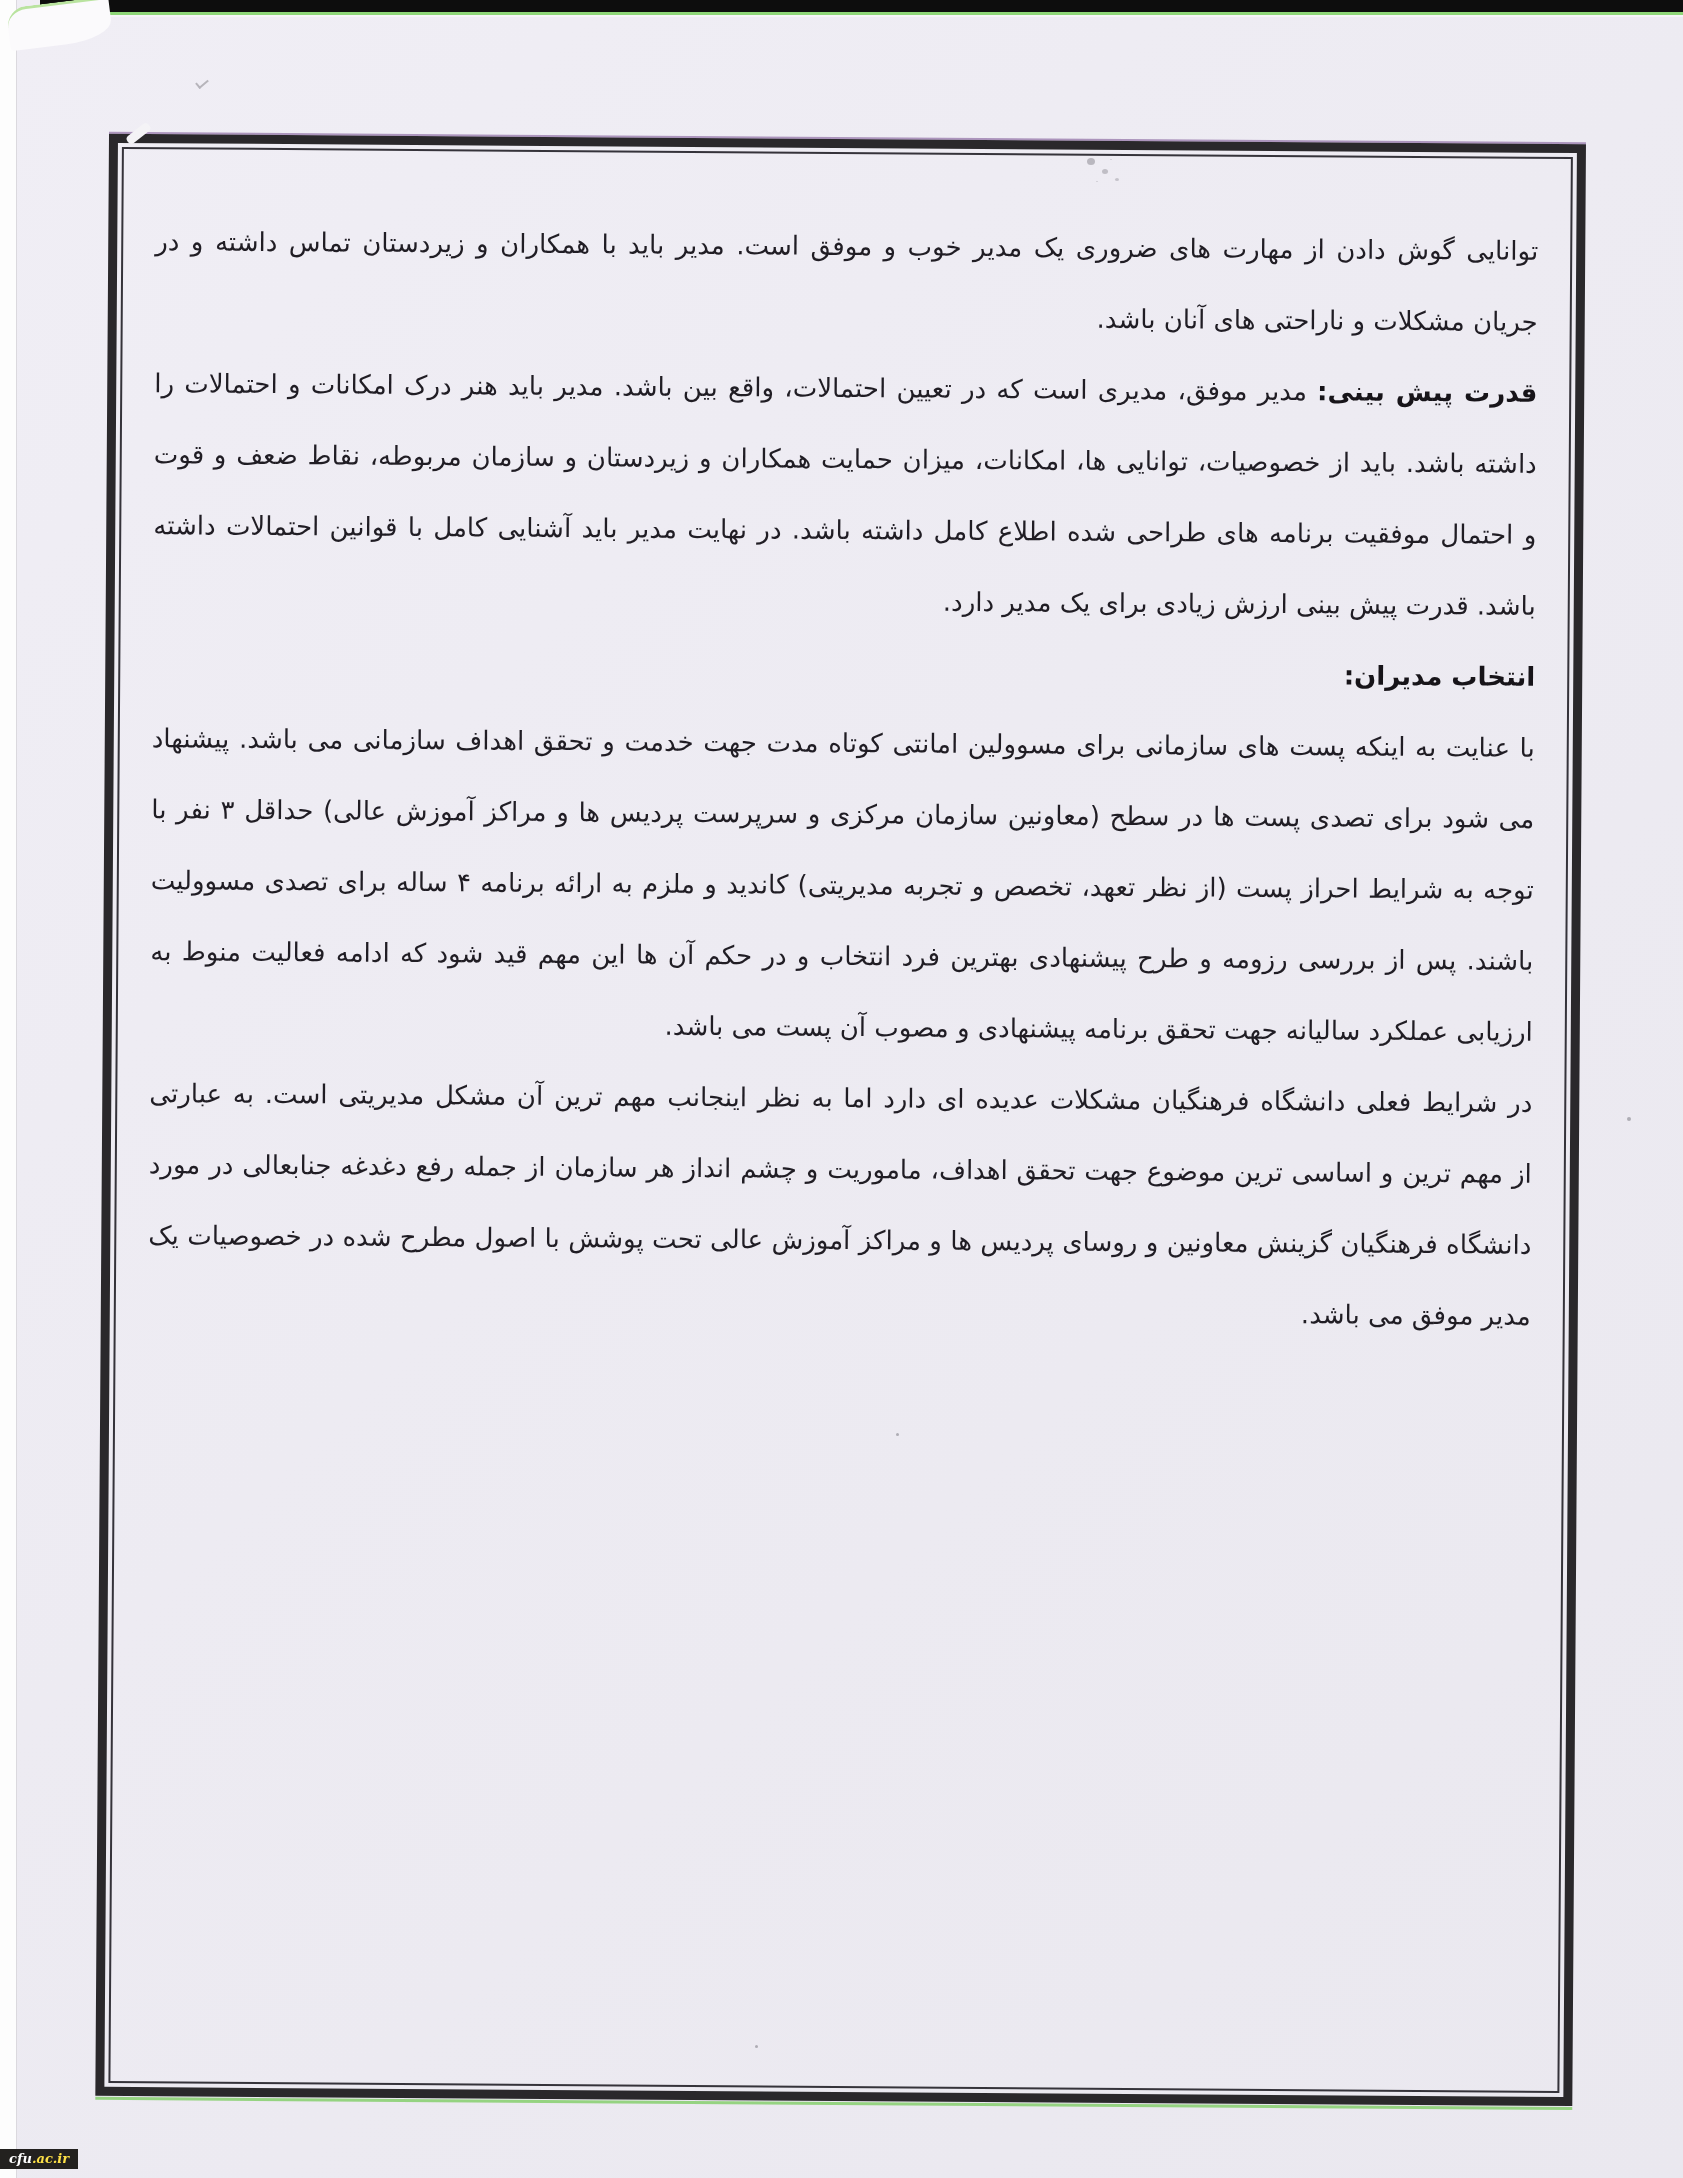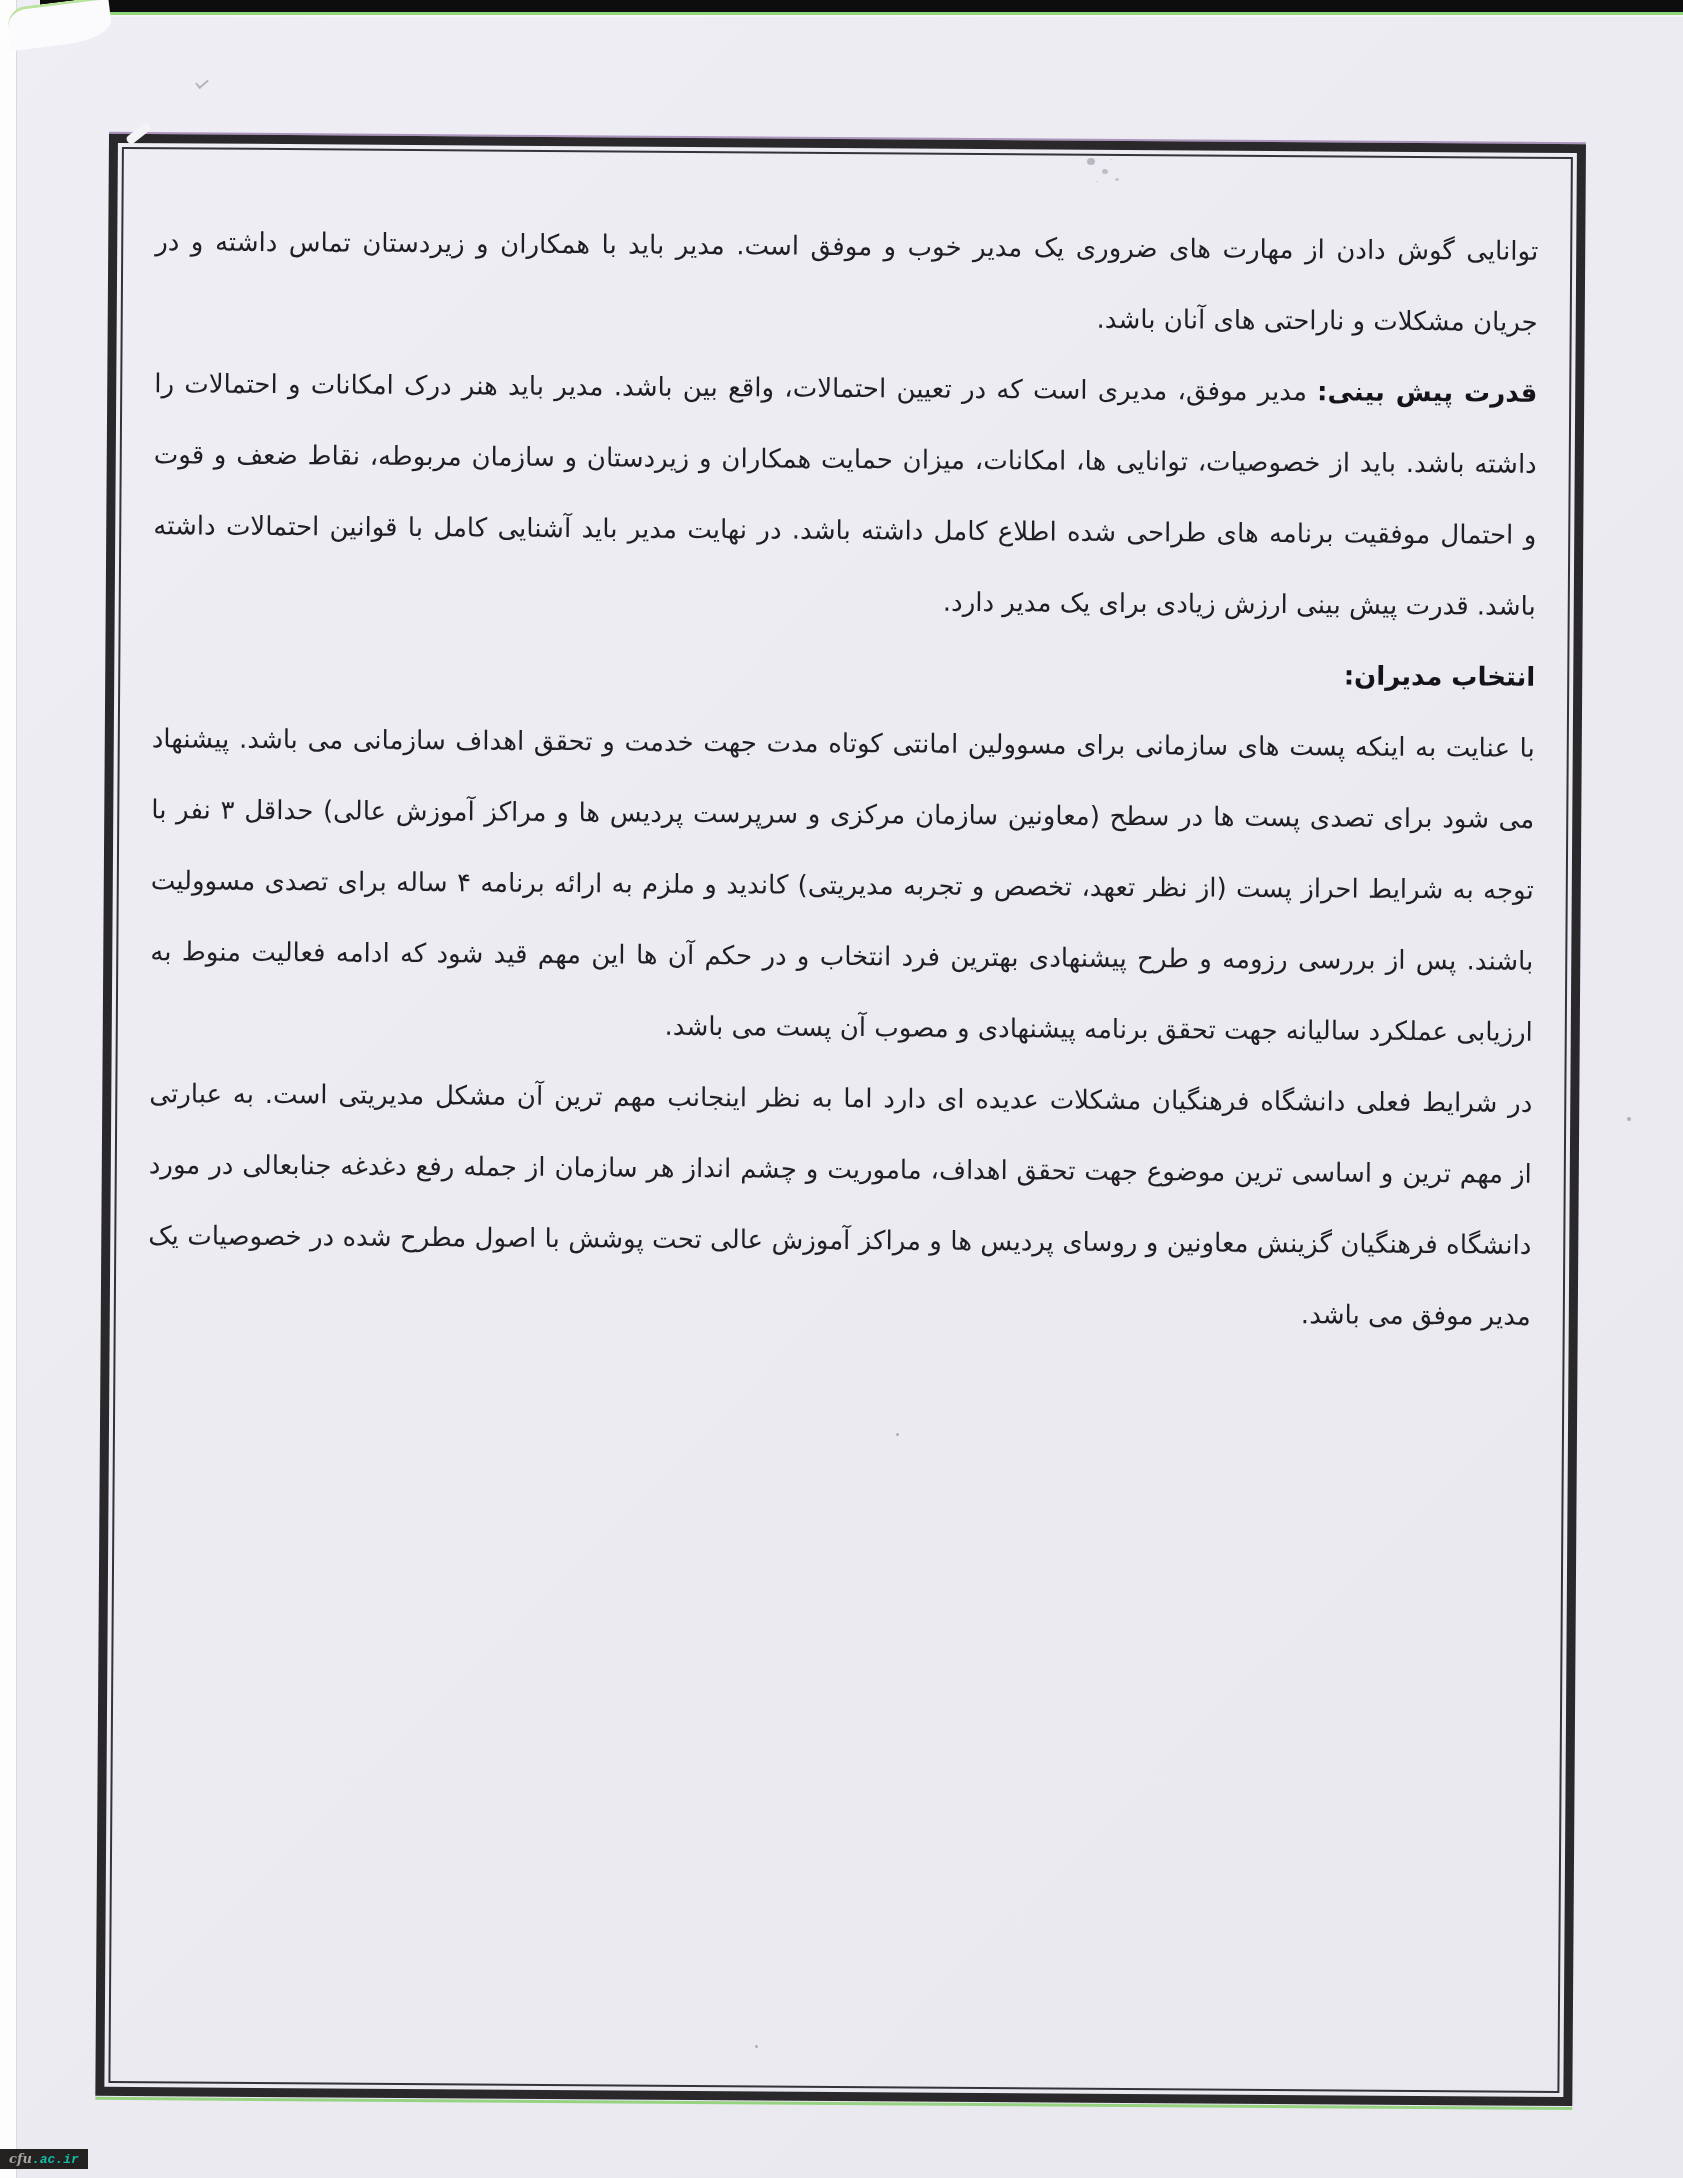--- a/index.html
+++ b/index.html
@@ -52,22 +52,22 @@
               border-radius:4px;transform:rotate(-38deg);}
   .speck{width:4px;height:4px;border-radius:50%;background:#8e8c94;opacity:.65;}
   .speck.s1{left:1627px;top:1117px;}
   .speck.s2{left:896px;top:1433px;width:3px;height:3px;}
   .speck.s3{left:755px;top:2045px;width:3px;height:3px;}
 
   
   .watermark{left:0;top:2149px;height:20px;line-height:20px;padding:0 9px;
              background:#23211f;font-family:"DejaVu Serif",serif;
              font-style:italic;font-weight:700;font-size:13px;z-index:9;}
-  .wm-prefix{color:#a3a3a3;text-align:center;}
-  .wm-suffix{color:#14b8a6;font-family:Liberation Mono, monospace;}
+  .wm-prefix{color:#ffffff;text-align:center;}
+  .wm-suffix{color:#fde047;}
 </style>
 </head>
 <body>
 
 <div class="abs paper"></div>
 <div class="abs left-strip"></div>
 <div class="abs top-strip"></div>
 <div class="abs top-green"></div>
 <div class="abs top-white"></div>
 <div class="abs corner-fold"></div>

